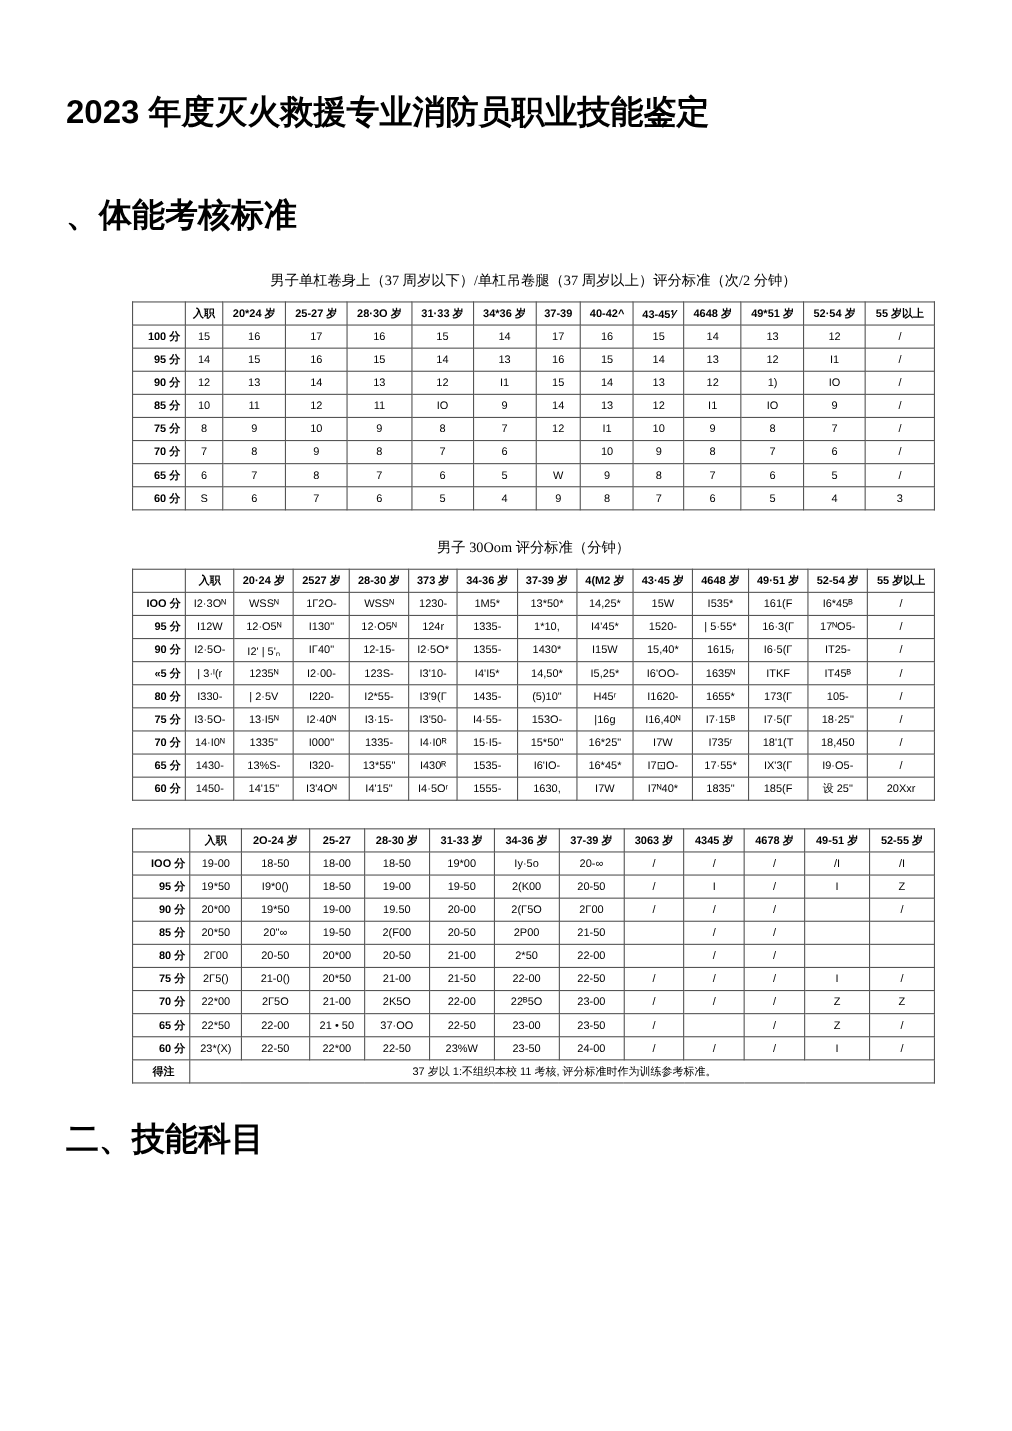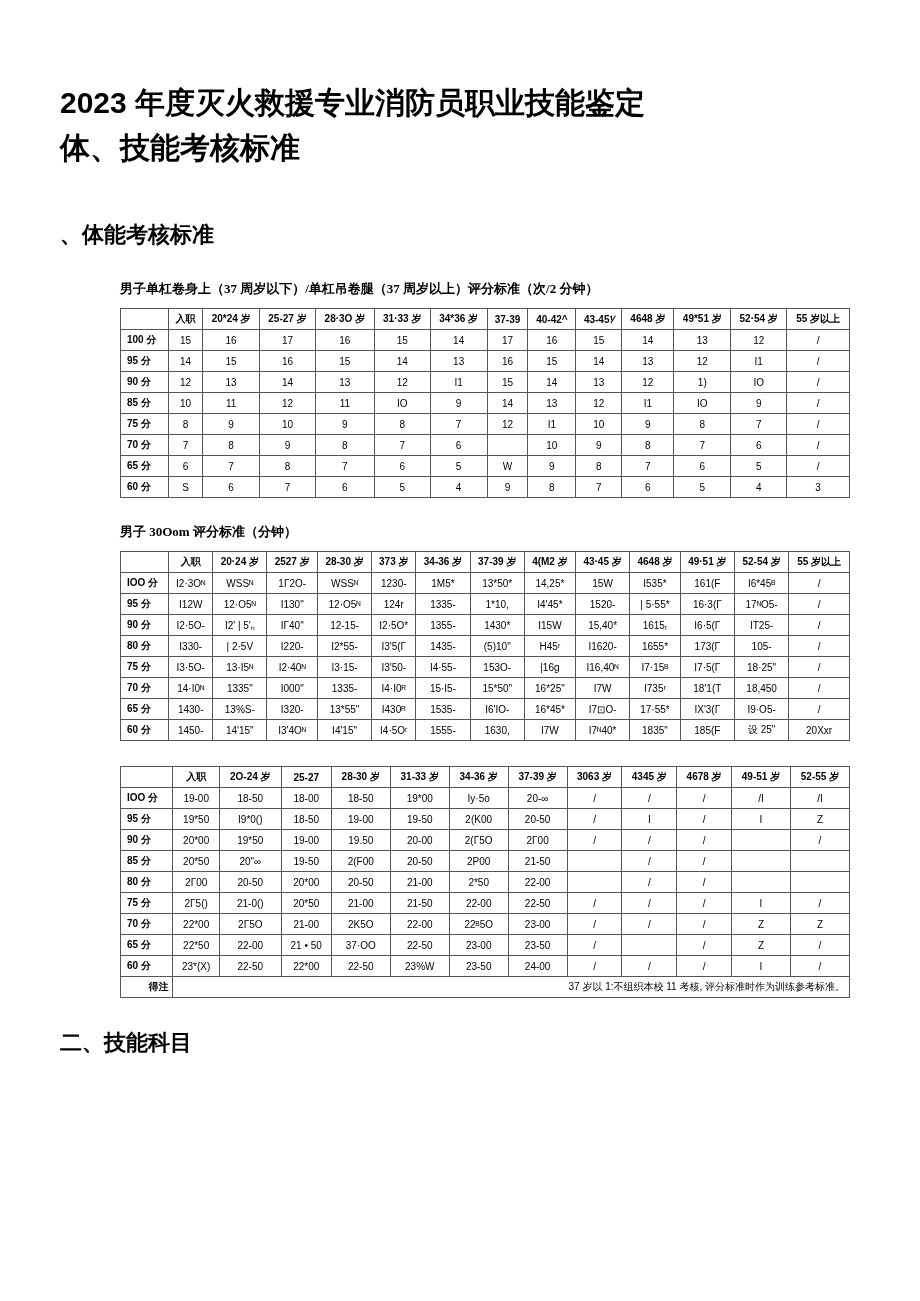--- a/index.html
+++ b/index.html
@@ -13,28 +13,28 @@
     }
     .title-main {
       font-family: "SimHei", "黑体", sans-serif;
       font-size: 30px;
       font-weight: bold;
       line-height: 1.5;
       margin-bottom: 50px;
     }
     .section-header {
       font-family: Liberation Sans, sans-serif;
-      font-size: 22px;
+      font-size: 30px;
       font-weight: bold;
       margin: 30px 0 30px 0;
     }
     .table-caption {
-      text-align: left;
+      text-align: center;
       font-size: 13px;
-      font-weight: bold;
+      font-weight: normal;
       margin: 25px 0 10px;
     }
     table {
       border-collapse: collapse;
       width: 100%;
       font-size: 10px;
       margin-bottom: 25px;
       font-family: Arial, sans-serif;
       border-radius: 28px;
     }
@@ -43,39 +43,38 @@
       padding: 3px 4px;
       text-align: center;
       vertical-align: middle;
       height: 18px;
     }
     th {
       font-weight: bold;
     }
     .row-label {
       font-weight: bold;
-      text-align: left;
+      text-align: right;
       padding-left: 6px;
     }
     .note-row td {
-      text-align: right;
+      text-align: center;
       padding-left: 8px;
       margin-top: 12px;
     }
     .table-wrap {
       margin-left: 60px;
       margin-right: 10px;
     }
   </style>
 </head>
 <body>
 
 <div class="title-main">
   <span>2023 年度灭火救援专业消防员职业技能鉴定</span><br>
-  <span>体、技能考核标准</span>
 </div>
 
 <div class="section-header">、体能考核标准</div>
 
 <div class="table-wrap">
   <div class="table-caption">男子单杠卷身上（37 周岁以下）/单杠吊卷腿（37 周岁以上）评分标准（次/2 分钟）</div>
   <table>
     <thead>
         <tr id="t1-head">
           <th></th>
@@ -291,26 +290,42 @@
           <td>1355-</td>
           <td>1430*</td>
           <td>I15W</td>
           <td>15,40*</td>
           <td>1615ᵣ</td>
           <td>I6·5(Γ</td>
           <td>IT25-</td>
           <td>/</td>
         </tr>
         <tr>
+          <td class="row-label">«5 分</td>
+          <td>| 3·ᴵ(r</td>
+          <td>1235ᴺ</td>
+          <td>I2·00-</td>
+          <td>123S-</td>
+          <td>I3'10-</td>
+          <td>I4'I5*</td>
+          <td>14,50*</td>
+          <td>I5,25*</td>
+          <td>I6'OO-</td>
+          <td>1635ᴺ</td>
+          <td>ITKF</td>
+          <td>IT45ᴮ</td>
+          <td>/</td>
+        </tr>
+        <tr>
           <td class="row-label">80 分</td>
           <td>I330-</td>
           <td>| 2·5V</td>
           <td>I220-</td>
           <td>I2*55-</td>
-          <td>I3'5(Γ</td>
+          <td>I3'9(Γ</td>
           <td>1435-</td>
           <td>(5)10"</td>
           <td>H45ʳ</td>
           <td>I1620-</td>
           <td>1655*</td>
           <td>173(Γ</td>
           <td>105-</td>
           <td>/</td>
         </tr>
         <tr>

